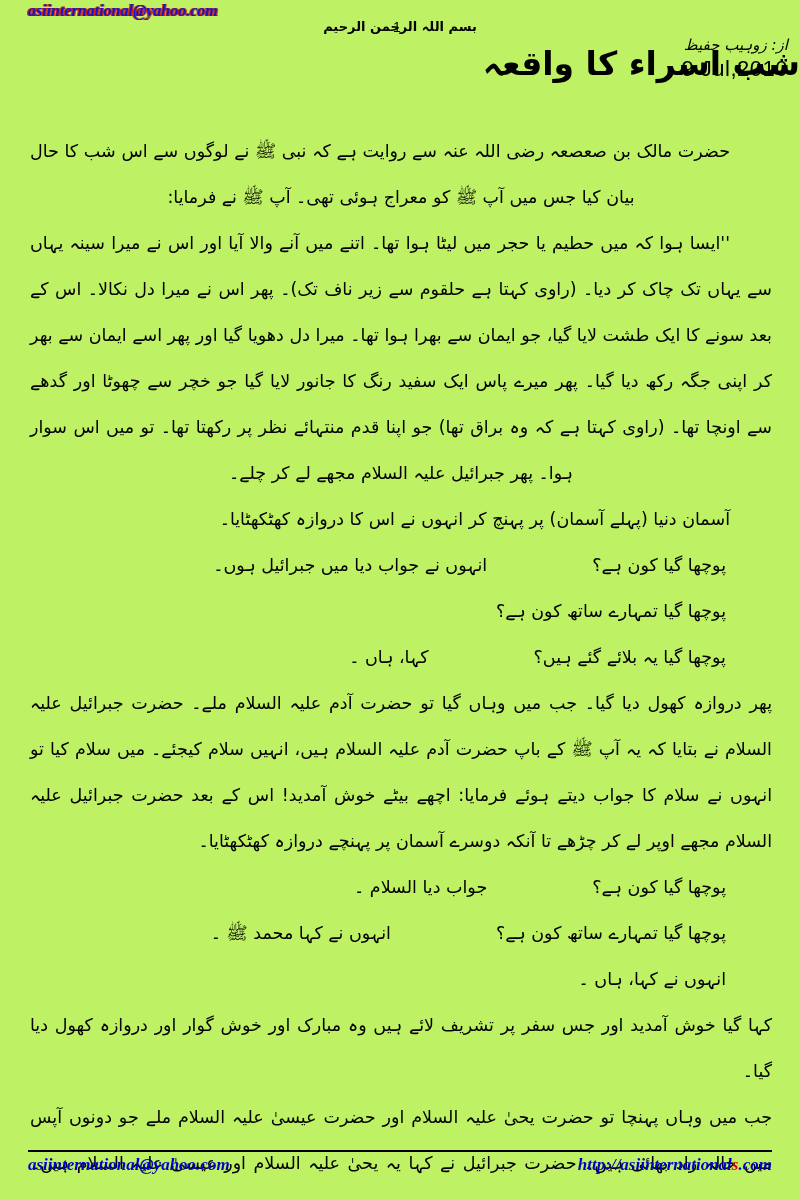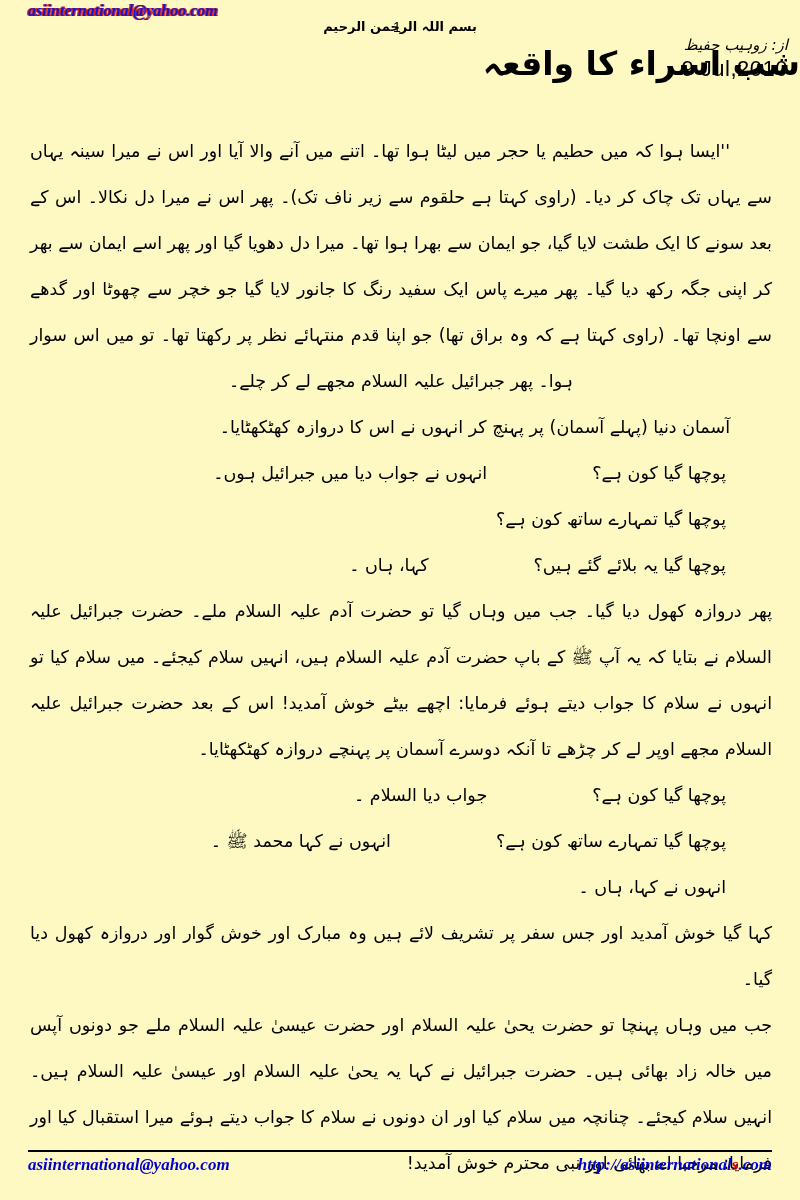--- a/index.html
+++ b/index.html
@@ -1,16 +1,16 @@
 <!DOCTYPE html>
 <html lang="ur"><head>
 <meta charset="utf-8">
 <style>
   html,body{margin:0;padding:0;background:#fff;}
-  .page{position:relative;width:800px;height:1200px;background:#fef9c3;overflow:hidden;
+  .page{position:relative;width:800px;height:1200px;background:#bef264;overflow:hidden;
         font-family:"DejaVu Sans",sans-serif;color:#000;}
 
   
   .email-top{
     position:absolute;left:28px;top:2px;
     font-family:"Liberation Serif","DejaVu Serif",serif;
     font-style:italic;font-weight:bold;font-size:16px;color:#1414cc;
     text-shadow:1.2px 0 0 rgba(210,0,0,.8),-1.2px 0 0 rgba(210,0,0,.8);
   }
   .bismillah{
@@ -62,20 +62,21 @@
   <div class="email-top">asiinternational@yahoo.com</div>
   <div class="bismillah">بسم اللہ الرحمن الرحیم</div>
   <div class="page-number">1</div>
   <div class="author-block">
     <div class="author-name">از: زوہیب حفیظ</div>
     <div class="doc-date">9 Jul,2010</div>
   </div>
   <div class="doc-title">شب اسراء کا واقعہ</div>
 
   <div class="content">
+    <p class="para center-last indent">حضرت مالک بن صعصعہ رضی اللہ عنہ سے روایت ہے کہ نبی ﷺ نے لوگوں سے اس شب کا حال بیان کیا جس میں آپ ﷺ کو معراج ہوئی تھی۔ آپ ﷺ نے فرمایا:</p>
     <p class="para center-last indent">''ایسا ہوا کہ میں حطیم یا حجر میں لیٹا ہوا تھا۔ اتنے میں آنے والا آیا اور اس نے میرا سینہ یہاں سے یہاں تک چاک کر دیا۔ (راوی کہتا ہے حلقوم سے زیر ناف تک)۔ پھر اس نے میرا دل نکالا۔ اس کے بعد سونے کا ایک طشت لایا گیا، جو ایمان سے بھرا ہوا تھا۔ میرا دل دھویا گیا اور پھر اسے ایمان سے بھر کر اپنی جگہ رکھ دیا گیا۔ پھر میرے پاس ایک سفید رنگ کا جانور لایا گیا جو خچر سے چھوٹا اور گدھے سے اونچا تھا۔ (راوی کہتا ہے کہ وہ براق تھا) جو اپنا قدم منتہائے نظر پر رکھتا تھا۔ تو میں اس سوار ہوا۔ پھر جبرائیل علیہ السلام مجھے لے کر چلے۔</p>
     <p class="para indent">آسمان دنیا (پہلے آسمان) پر پہنچ کر انہوں نے اس کا دروازہ کھٹکھٹایا۔</p>
 
     <div class="qa">
       <span class="q">پوچھا گیا کون ہے؟</span>
       <span class="a">انہوں نے جواب دیا میں جبرائیل ہوں۔</span>
     </div>
     <div class="qa">
       <span class="q">پوچھا گیا تمہارے ساتھ کون ہے؟</span>
     </div>

